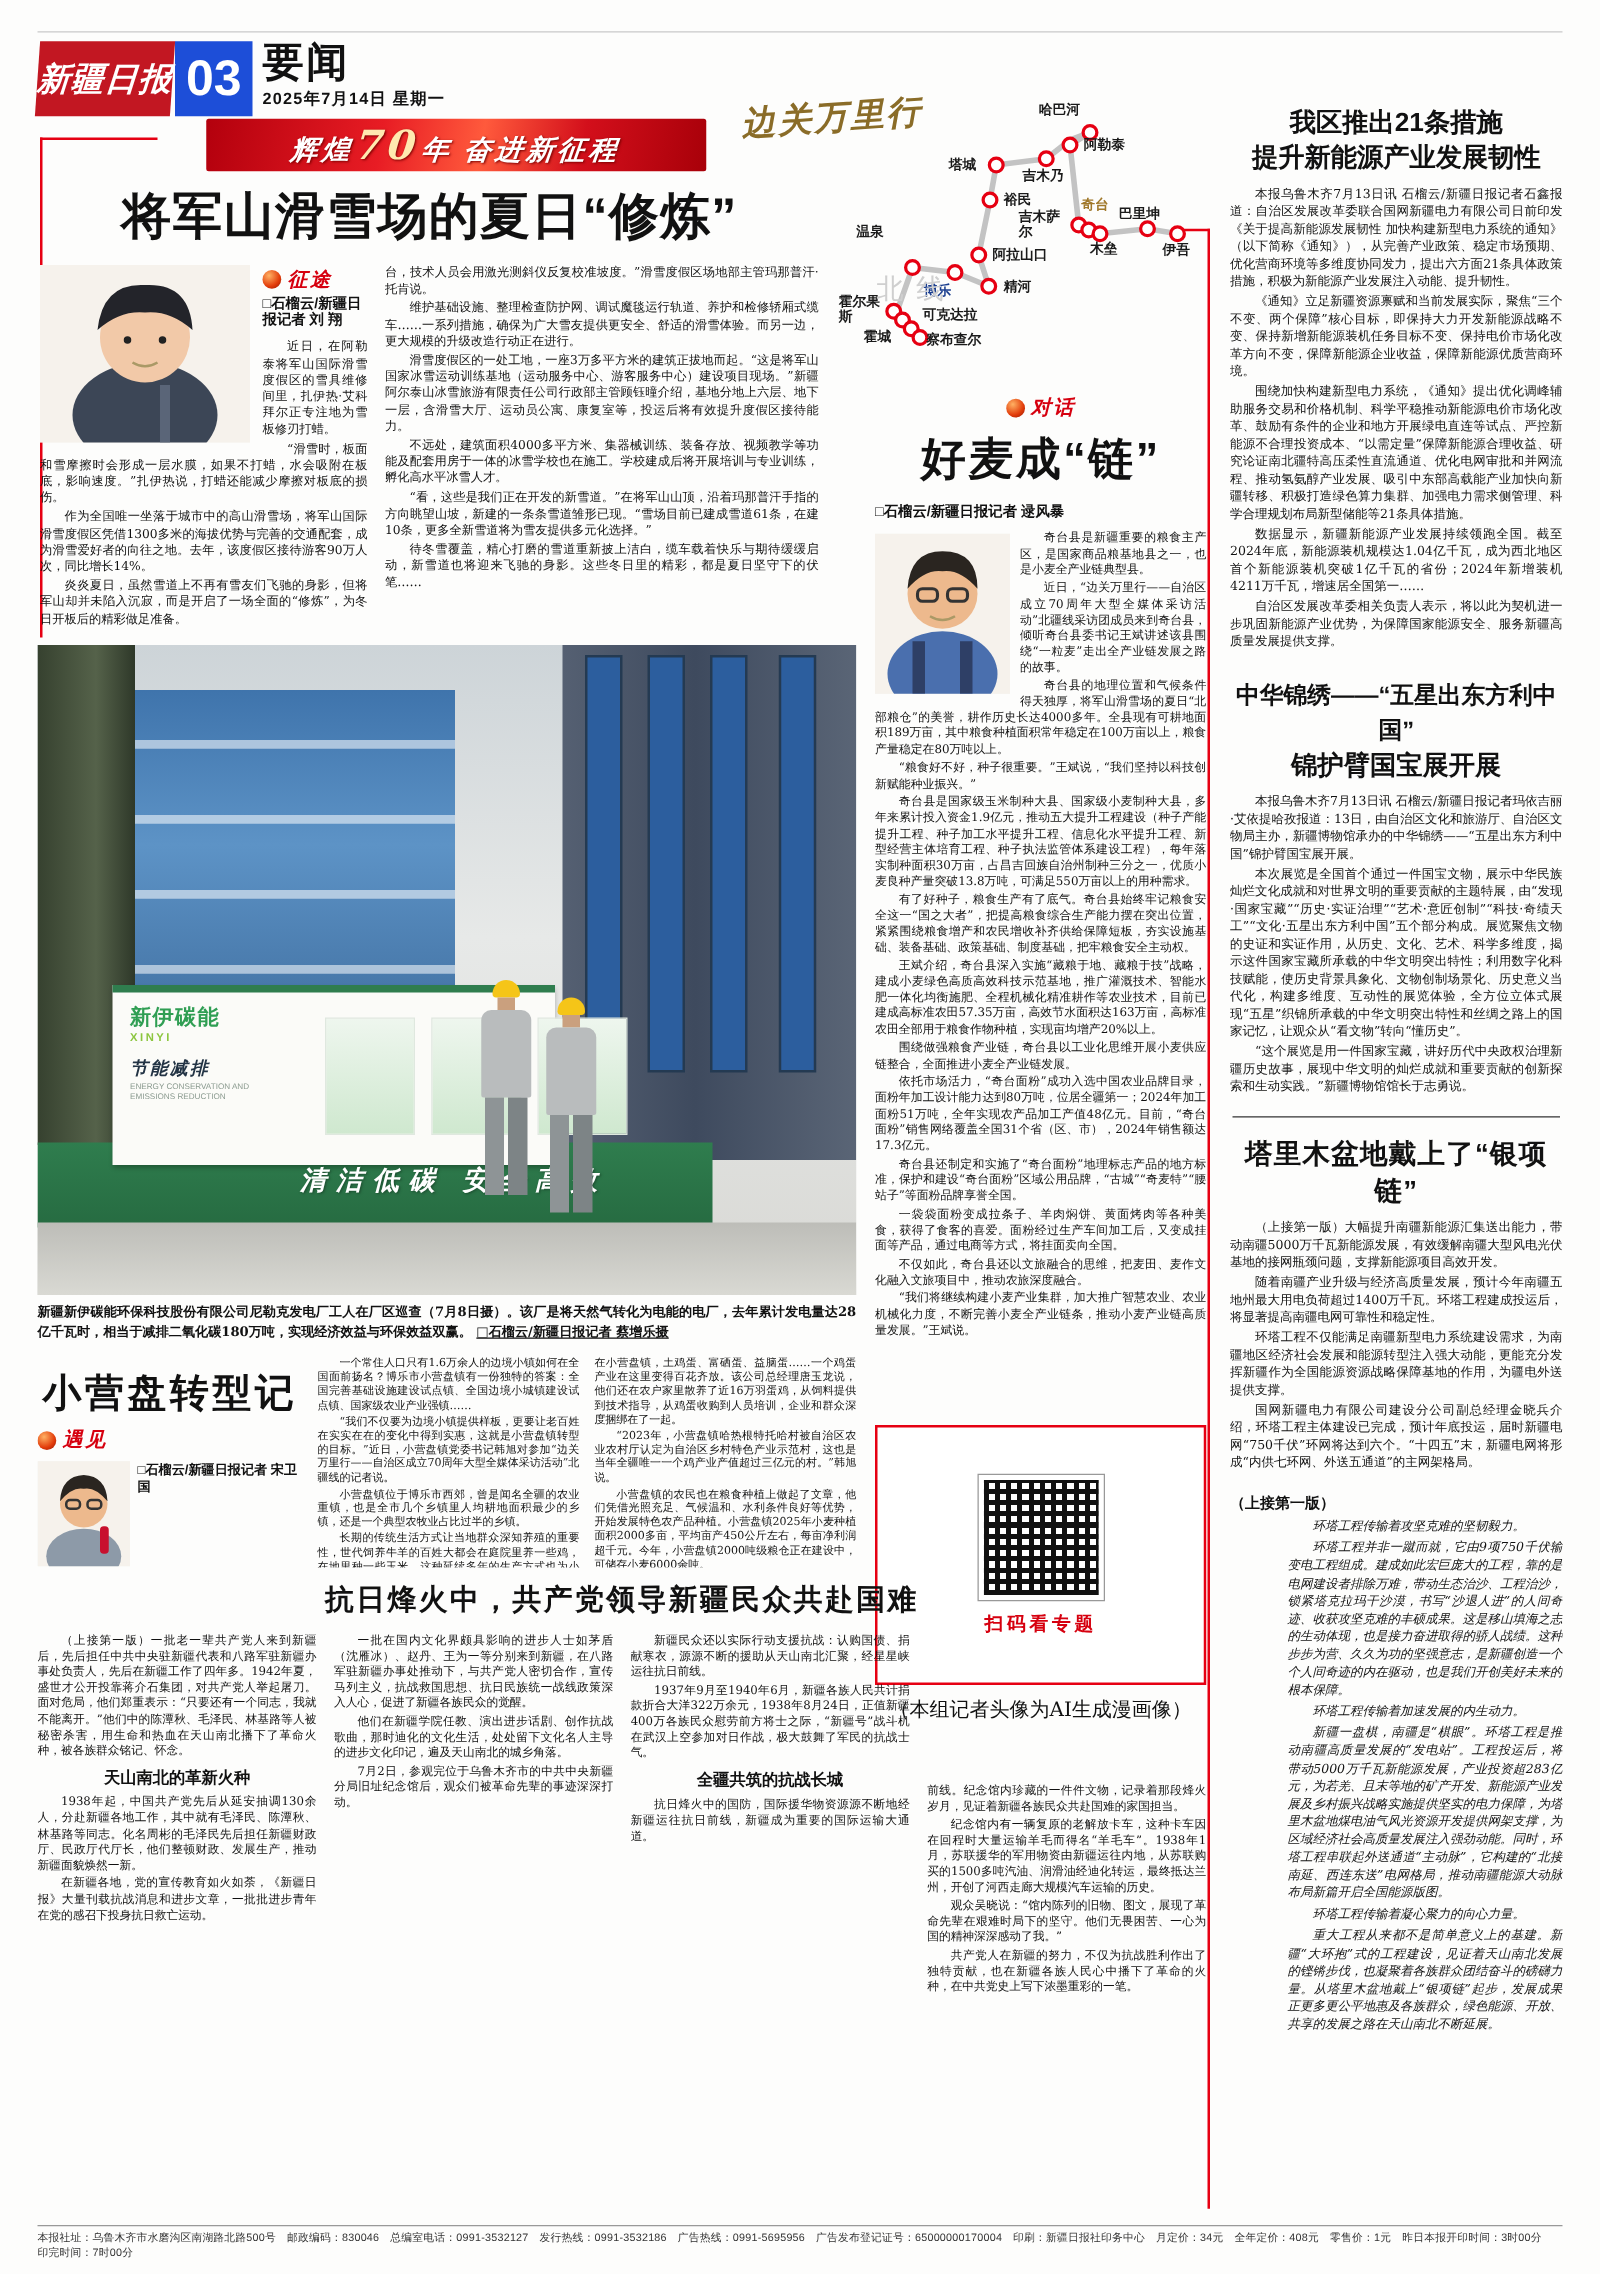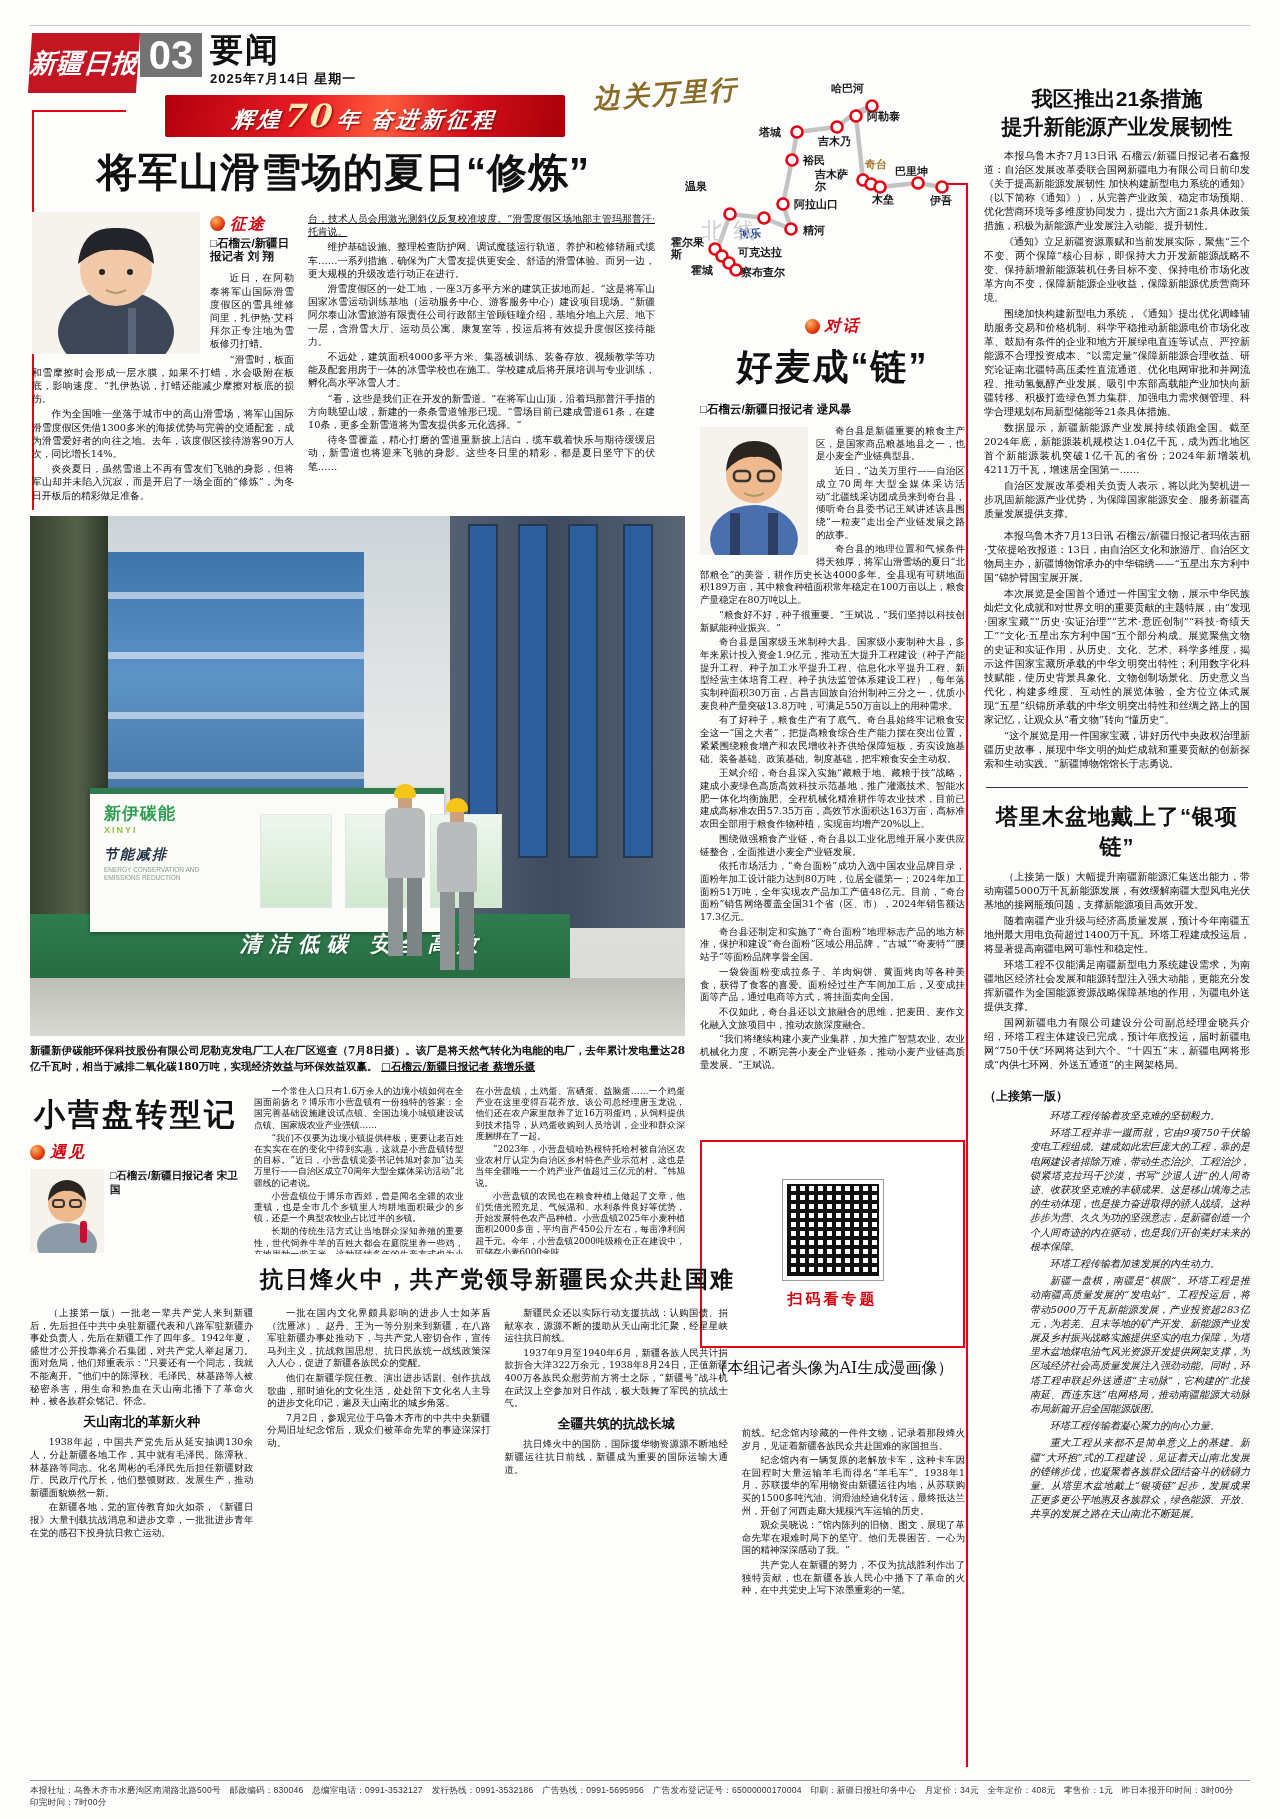--- a/index.html
+++ b/index.html
@@ -6,21 +6,21 @@
   body{width:1280px;height:1819px;position:relative;background:#fdfdfc;font-family:"Liberation Sans",sans-serif;color:#111;overflow:hidden;}
   .abs{position:absolute;}
   .serif{font-family:"DejaVu Serif","Liberation Serif",serif;}
   .hei{font-family:"Liberation Sans","DejaVu Sans",sans-serif;}
   p{margin:0 0 2px 0;text-indent:2em;text-align:justify;}
   
   .topline{left:30px;top:25px;width:1220px;height:1px;background:#c9c9c9;}
   .masthead{left:30px;top:33px;width:900px;height:70px;display:flex;align-items:flex-start;}
   .logo-box{width:108px;height:60px;background:#c21722;color:#fff;display:flex;align-items:center;justify-content:center;
     font-family:"DejaVu Serif",serif;font-weight:bold;font-style:italic;font-size:26px;letter-spacing:1px;transform:skewX(-4deg);}
-  .pageno-box{width:62px;height:44px;background:#737373;color:#fff;display:flex;align-items:center;justify-content:center;
+  .pageno-box{width:62px;height:60px;background:#1d4ed8;color:#fff;display:flex;align-items:center;justify-content:center;
     font-size:40px;font-weight:bold;margin-left:2px;}
   .mast-right{margin-left:8px;}
   .section-name{font-size:33px;font-weight:900;letter-spacing:2px;line-height:34px;}
   .date-line{font-size:13px;font-weight:bold;margin-top:3px;letter-spacing:1px;}
   
   .red-L{left:32px;top:110px;width:92px;height:398px;border-left:2px solid #e60012;border-top:2px solid #e60012;pointer-events:none;}
   .red-stub{left:938px;top:183px;width:30px;height:2px;background:#e60012;}
   .red-rule{left:966px;top:183px;width:2px;height:1584px;background:#e60012;}
   
   .banner{left:165px;top:95px;width:400px;height:42px;background:linear-gradient(100deg,#b3000d,#e81c24 35%,#ff5a3c 55%,#d30f1b 75%,#a80009);
@@ -152,21 +152,21 @@
       <div>
           <p>近日，在阿勒泰将军山国际滑雪度假区的雪具维修间里，扎伊热·艾科拜尔正专注地为雪板修刃打蜡。</p>
           <p>“滑雪时，板面和雪摩擦时会形成一层水膜，如果不打蜡，水会吸附在板底，影响速度。”扎伊热说，打蜡还能减少摩擦对板底的损伤。</p>
           <p>作为全国唯一坐落于城市中的高山滑雪场，将军山国际滑雪度假区凭借1300多米的海拔优势与完善的交通配套，成为滑雪爱好者的向往之地。去年，该度假区接待游客90万人次，同比增长14%。</p>
           <p>炎炎夏日，虽然雪道上不再有雪友们飞驰的身影，但将军山却并未陷入沉寂，而是开启了一场全面的“修炼”，为冬日开板后的精彩做足准备。</p>
           <p>雪道是滑雪体验的核心载体，夏季维护容不得半点松懈。经过一整个雪季的“高强度服役”，加之雨水冲刷、阳光暴晒，部分雪道表面出现不同程度磨损。</p>
         </div>
     </div>
     <div class="col-b">
       <div>
-          <p style="text-indent: 0px; text-decoration: underline;">台，技术人员会用激光测斜仪反复校准坡度。”滑雪度假区场地部主管玛那普汗·托肯说。</p>
+          <p style="text-indent: 0px;">台，技术人员会用激光测斜仪反复校准坡度。”滑雪度假区场地部主管玛那普汗·托肯说。</p>
           <p>维护基础设施、整理检查防护网、调试魔毯运行轨道、养护和检修轿厢式缆车……一系列措施，确保为广大雪友提供更安全、舒适的滑雪体验。而另一边，更大规模的升级改造行动正在进行。</p>
           <p>滑雪度假区的一处工地，一座3万多平方米的建筑正拔地而起。“这是将军山国家冰雪运动训练基地（运动服务中心、游客服务中心）建设项目现场。”新疆阿尔泰山冰雪旅游有限责任公司行政部主管顾钰曈介绍，基地分地上六层、地下一层，含滑雪大厅、运动员公寓、康复室等，投运后将有效提升度假区接待能力。</p>
           <p>不远处，建筑面积4000多平方米、集器械训练、装备存放、视频教学等功能及配套用房于一体的冰雪学校也在施工。学校建成后将开展培训与专业训练，孵化高水平冰雪人才。</p>
           <p>“看，这些是我们正在开发的新雪道。”在将军山山顶，沿着玛那普汗手指的方向眺望山坡，新建的一条条雪道雏形已现。“雪场目前已建成雪道61条，在建10条，更多全新雪道将为雪友提供多元化选择。”</p>
           <p>待冬雪覆盖，精心打磨的雪道重新披上洁白，缆车载着快乐与期待缓缓启动，新雪道也将迎来飞驰的身影。这些冬日里的精彩，都是夏日坚守下的伏笔……</p>
         </div>
     </div>
   </div>
 </div>
 
@@ -275,20 +275,24 @@
     <span class="l2">提升新能源产业发展韧性</span>
   </div>
   <div class="r-body serif">
       <p>本报乌鲁木齐7月13日讯 石榴云/新疆日报记者石鑫报道：自治区发展改革委联合国网新疆电力有限公司日前印发《关于提高新能源发展韧性 加快构建新型电力系统的通知》（以下简称《通知》），从完善产业政策、稳定市场预期、优化营商环境等多维度协同发力，提出六方面21条具体政策措施，积极为新能源产业发展注入动能、提升韧性。</p>
       <p>《通知》立足新疆资源禀赋和当前发展实际，聚焦“三个不变、两个保障”核心目标，即保持大力开发新能源战略不变、保持新增新能源装机任务目标不变、保持电价市场化改革方向不变，保障新能源企业收益，保障新能源优质营商环境。</p>
       <p>围绕加快构建新型电力系统，《通知》提出优化调峰辅助服务交易和价格机制、科学平稳推动新能源电价市场化改革、鼓励有条件的企业和地方开展绿电直连等试点、严控新能源不合理投资成本、“以需定量”保障新能源合理收益、研究论证南北疆特高压柔性直流通道、优化电网审批和并网流程、推动氢氨醇产业发展、吸引中东部高载能产业加快向新疆转移、积极打造绿色算力集群、加强电力需求侧管理、科学合理规划布局新型储能等21条具体措施。</p>
       <p>数据显示，新疆新能源产业发展持续领跑全国。截至2024年底，新能源装机规模达1.04亿千瓦，成为西北地区首个新能源装机突破1亿千瓦的省份；2024年新增装机4211万千瓦，增速居全国第一……</p>
       <p>自治区发展改革委相关负责人表示，将以此为契机进一步巩固新能源产业优势，为保障国家能源安全、服务新疆高质量发展提供支撑。</p>
     </div>
 
+  <div class="r-title hei" style="margin-top:22px">
+    <span class="l1" style="font-size:19px">中华锦绣——“五星出东方利中国”</span>
+    <span class="l2">锦护臂国宝展开展</span>
+  </div>
   <div class="r-body serif">
       <p>本报乌鲁木齐7月13日讯 石榴云/新疆日报记者玛依吉丽·艾依提哈孜报道：13日，由自治区文化和旅游厅、自治区文物局主办，新疆博物馆承办的中华锦绣——“五星出东方利中国”锦护臂国宝展开展。</p>
       <p>本次展览是全国首个通过一件国宝文物，展示中华民族灿烂文化成就和对世界文明的重要贡献的主题特展，由“发现·国家宝藏”“历史·实证治理”“艺术·意匠创制”“科技·奇绩天工”“文化·五星出东方利中国”五个部分构成。展览聚焦文物的史证和实证作用，从历史、文化、艺术、科学多维度，揭示这件国家宝藏所承载的中华文明突出特性；利用数字化科技赋能，使历史背景具象化、文物创制场景化、历史意义当代化，构建多维度、互动性的展览体验，全方位立体式展现“五星”织锦所承载的中华文明突出特性和丝绸之路上的国家记忆，让观众从“看文物”转向“懂历史”。</p>
       <p>“这个展览是用一件国家宝藏，讲好历代中央政权治理新疆历史故事，展现中华文明的灿烂成就和重要贡献的创新探索和生动实践。”新疆博物馆馆长于志勇说。</p>
     </div>
 
   <hr class="r-divider">
 
   <div class="t-title hei">塔里木盆地戴上了“银项链”</div>
   <div class="r-body serif" style="margin-top:2px">

